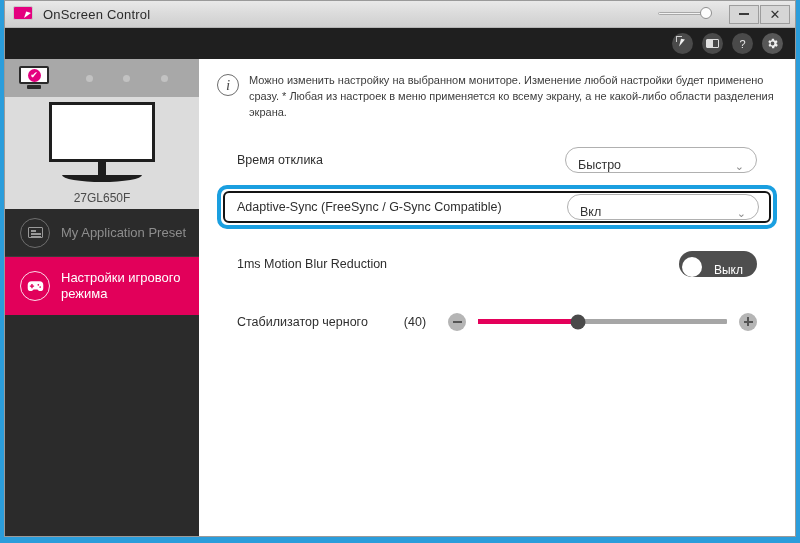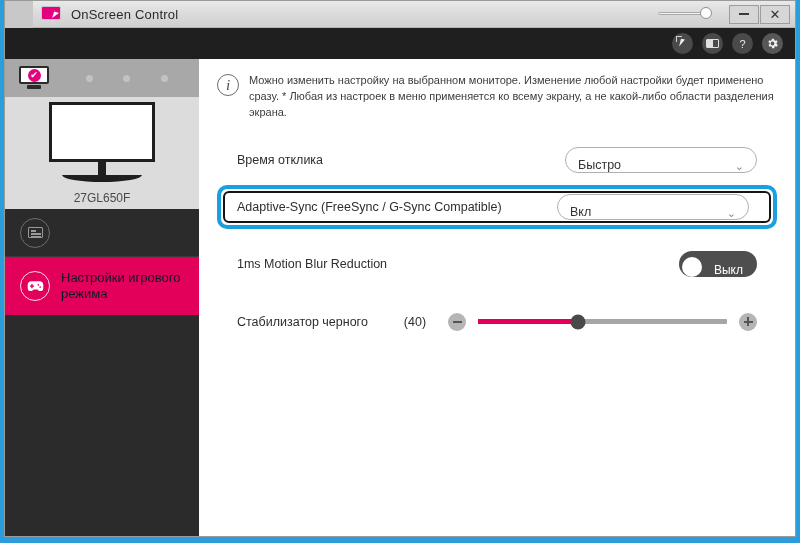--- a/index.html
+++ b/index.html
@@ -18,21 +18,20 @@
     border: 1px solid #9a9a9a;
     display: flex; flex-direction: column;
   }
 
   
   .titlebar {
     height: 27px; flex: 0 0 27px;
     background: linear-gradient(to bottom, #e9e9e9 0%, #dcdcdc 45%, #cfcfcf 100%);
     display: flex; align-items: center; position: relative;
     border-bottom: 1px solid #b4b4b4;
-    margin-left: 28px;
   }
   .app-icon { width: 20px; height: 16px; margin-left: 8px; position: relative; flex: 0 0 auto; }
   .app-icon .scr {
     position: absolute; left: 0; top: 0; width: 20px; height: 14px;
     background: #e4007f; border: 1px solid #c9c9c9; border-radius: 2px;
   }
   .app-icon .cur {
     position: absolute; right: 3px; bottom: 3px; width: 0; height: 0;
     border-left: 5px solid #fff; border-bottom: 7px solid transparent;
     transform: rotate(18deg);
@@ -121,21 +120,21 @@
     border-radius: 0 0 50% 50% / 0 0 100% 100%;
   }
   .mon-name { margin-top: 9px; font-size: 12px; color: #4a4a4a; }
 
   .nav { flex: 1; display: flex; flex-direction: column; }
   .nav-item {
     height: 48px; flex: 0 0 48px; display: flex; align-items: center;
     padding-left: 15px; border-bottom: 1px solid #3a3a3a; color: #8d8d8d;
     font-size: 13px; cursor: default;
   }
-  .nav-item.active { background: #e2005a; color: #0f172a; height: 58px; flex: 0 0 58px; border-bottom: none; }
+  .nav-item.active { background: #e2005a; color: #ffffff; height: 58px; flex: 0 0 58px; border-bottom: none; }
   .nav-ic {
     width: 30px; height: 30px; flex: 0 0 30px; border-radius: 50%;
     border: 1px solid #6e6e6e; display: flex; align-items: center; justify-content: center;
     margin-right: 11px;
   }
   .nav-item.active .nav-ic { border-color: rgba(255,255,255,.85); }
   .nav-label { line-height: 1.2; }
   .nav-fill { flex: 1; background: #2b2b2b; }
 
   .ni-split { width: 15px; height: 11px; border: 1.4px solid #9a9a9a; position: relative; border-radius: 1px; }
@@ -172,21 +171,21 @@
   }
   .dd .caret { margin-left: auto; color: #8a8a8a; font-size: 11px; line-height: 1; }
 
   
   .row-hl {
     position: relative; margin: 6px 0 10px 0; padding: 0;
     border: 4px solid #1a9fe0; border-radius: 10px; height: 44px;
   }
   .row-hl .inner {
     position: absolute; inset: 2px; border: 2px solid #141414; border-radius: 6px;
-    background: #fff; display: flex; align-items: center; padding: 0 20px 0 12px;
+    background: #fff; display: flex; align-items: center; padding: 0 10px 0 12px;
   }
 
   
   .toggle {
     width: 78px; height: 26px; border-radius: 13px; background: #4e4e4e;
     display: flex; align-items: flex-end; position: relative; cursor: default;
   }
   .toggle .knob {
     width: 20px; height: 20px; border-radius: 50%; background: #fff;
     position: absolute; left: 3px;
@@ -283,20 +282,21 @@
 
         <div class="nav">
           <div class="nav-item">
             <span class="nav-ic">
                 <span class="ni-app">
                   <i></i>
                   <i></i>
                   <i></i>
                 </span>
               </span>
+            <span class="nav-label">My Application Preset</span>
           </div>
           <div class="nav-item active">
             <span class="nav-ic ni-pad">
               <svg width="17" height="13" viewBox="0 0 24 17">
                   <path fill="#fff" d="M6.5 1h11a5.5 5.5 0 0 1 5.5 5.5v4A4.5 4.5 0 0 1 18.5 15c-1.4 0-2.2-.7-3-1.5l-.8-.8H9.3l-.8.8C7.7 14.3 6.9 15 5.5 15A4.5 4.5 0 0 1 1 10.5v-4A5.5 5.5 0 0 1 6.5 1zM6 5v2H4v2h2v2h2V9h2V7H8V5H6zm10 0a1.2 1.2 0 1 0 0 2.4A1.2 1.2 0 0 0 16 5zm2.6 3a1.2 1.2 0 1 0 0 2.4 1.2 1.2 0 0 0 0-2.4z"></path>
                 </svg>
             </span>
             <span class="nav-label">Настройки игрового режима</span>
           </div>
           <div class="nav-fill"></div>

